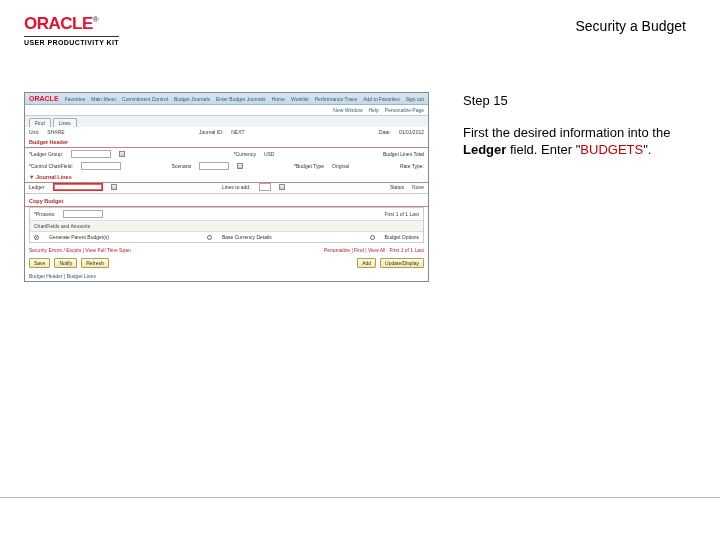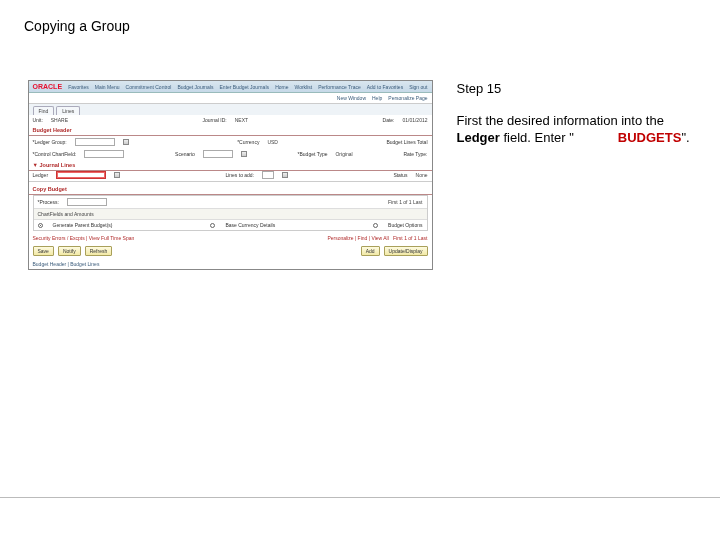--- a/index.html
+++ b/index.html
@@ -4,21 +4,21 @@
 <style>
   * { box-sizing: border-box; margin: 0; padding: 0; }
   html, body { width: 720px; height: 540px; font-family: Arial, Helvetica, sans-serif; background: #fff; color: #000; }
   .page { width: 720px; height: 540px; position: relative; }
   .header-bar { display: flex; justify-content: space-between; align-items: flex-start; padding: 14px 24px 6px 24px; }
   .logo-block { display: flex; flex-direction: column; }
   .oracle-logo { font-family: Arial, Helvetica, sans-serif; font-weight: bold; font-size: 17px; color: #e8102e; letter-spacing: -0.5px; }
   .oracle-logo sup { font-size: 8px; vertical-align: super; color: #555; }
   .upk { font-size: 7px; letter-spacing: 0.4px; font-weight: bold; color: #000; border-top: 1px solid #333; padding-top: 2px; margin-top: 2px; }
   .page-title { font-size: 14px; color: #000; margin-top: 4px; margin-right: 10px; }
-  .content { display: flex; align-items: flex-start; padding: 40px 20px 0 24px; gap: 24px; justify-content: center; }
+  .content { display: flex; align-items: flex-start; padding: 40px 20px 0 24px; gap: 34px; }
   .shot-wrap { border: 1px solid #888; width: 405px; }
   .shot { width: 403px; font-size: 5px; color: #444; background: #fff; display: flex; flex-direction: column; }
   .shot .bluebar { background: linear-gradient(#d9e6ef,#c6d9e8); display: flex; justify-content: space-between; align-items: center; padding: 2px 4px; border-bottom: 1px solid #9bb; }
   .shot .mini-logo { color: #e8102e; font-weight: bold; font-size: 7px; }
   .shot .crumbs { display: flex; gap: 6px; font-size: 5px; color: #3a5b7a; }
   .shot .rightlinks { display: flex; gap: 6px; font-size: 5px; color: #3a5b7a; }
   .shot .panelrow { display: flex; justify-content: flex-end; padding: 2px 4px; font-size: 5px; color: #3a5b7a; gap: 6px; border-bottom: 1px solid #ccc;}
   .shot .tabs { display: flex; gap: 2px; padding: 2px 4px 0 4px; background: #eef3f7; }
   .shot .tab { border: 1px solid #aab; border-bottom: none; padding: 1px 5px; font-size: 5px; background: #f4f7fa; border-radius: 2px 2px 0 0;}
   .shot .section-red { color: #b02a2a; font-weight: bold; border-bottom: 1px solid #b88; padding: 2px 4px; font-size: 5.5px; background:#fff;}
@@ -33,29 +33,35 @@
   .shot .radio.checked::after{content:"";position:absolute;inset:1px;background:#333;border-radius:50%;}
   .shot .btnbar { display:flex; gap:4px; padding:3px 4px;}
   .shot .btn { border:1px solid #a9a05a; background: linear-gradient(#fefbe0,#f2e9a6); padding:1px 4px; font-size:5px; color:#333; border-radius:1px;}
   .shot .footer { font-size:5px; color:#3a5b7a; padding:2px 4px;}
   .shot .linkrow { color:#b02a2a; font-size:5px; padding:2px 4px; display:flex; justify-content:space-between;}
   .shot .step-box { border:1px solid #ccc; margin: 0 4px 2px 4px;}
   .shot .flex1 { flex:1; }
   .instructions { width: 240px; font-size: 13px; line-height: 1.35; color: #000; }
   .instructions .step { margin-bottom: 14px; }
   .instructions b { font-weight: bold; }
-  .instructions .red { color: #c00000; font-weight: bold; margin-left: 44px; }
+  .instructions .red { color: #c00000; font-weight: normal; }
   .footer-line { position:absolute; left:0; right:0; bottom:42px; border-top:1px solid #bbb; }
 </style>
 </head>
 <body>
 
 <div class="page">
   <div class="header-bar">
-    <div class="page-title">Copying a Group</div>
+    <div class="logo-block">
+      <div class="oracle-logo">
+        <span>ORACLE</span><sup>®</sup>
+      </div>
+      <div class="upk">USER PRODUCTIVITY KIT</div>
+    </div>
+    <div class="page-title">Security a Budget</div>
   </div>
 
   <div class="content">
     <div class="shot-wrap">
       <div class="shot">
         <div class="bluebar">
           <span class="mini-logo">ORACLE</span>
           <div class="crumbs">
             <span>Favorites</span>
             <span>Main Menu</span>

